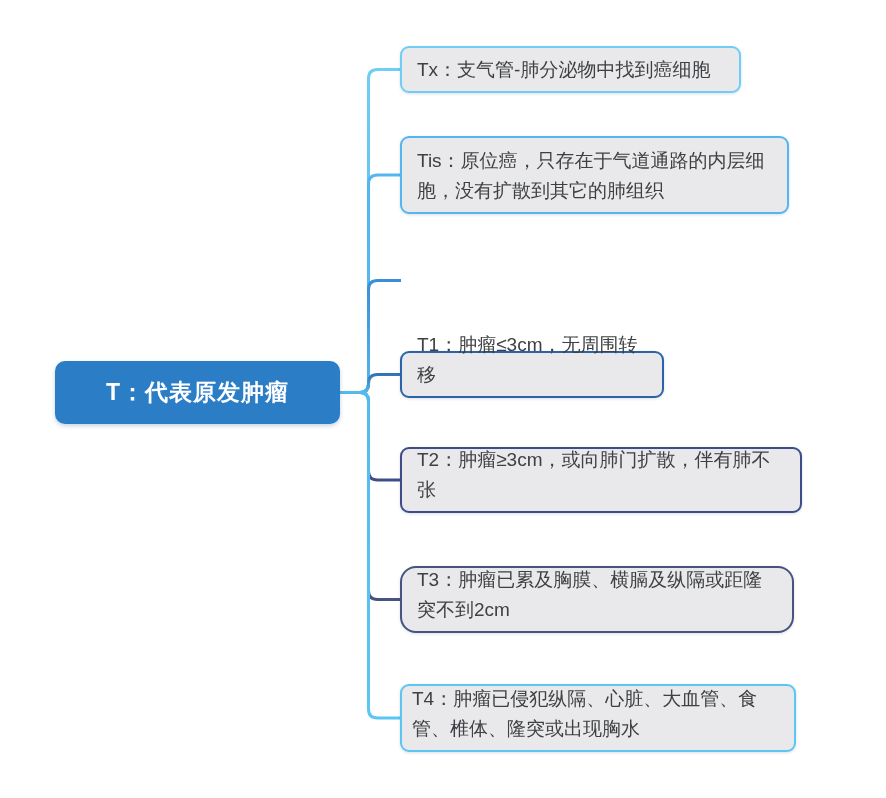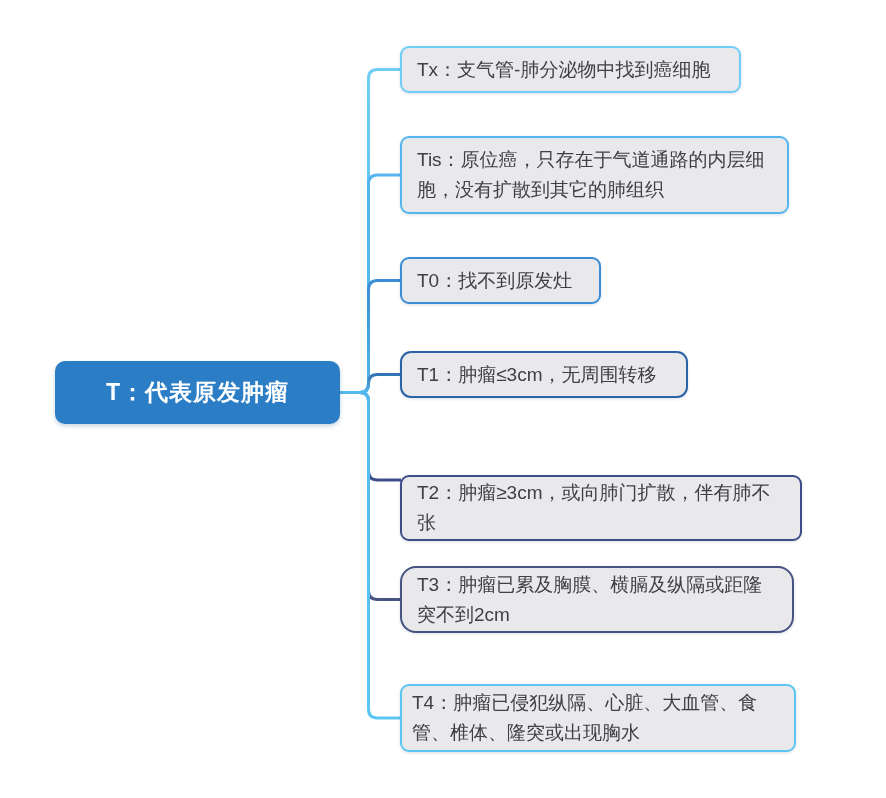--- a/index.html
+++ b/index.html
@@ -20,21 +20,21 @@
     width: 886px; height: 798px;
     pointer-events: none;
   }
   .node {
     position: absolute;
     box-sizing: border-box;
     background: #e9e9eb;
     border: 2px solid #999;
     border-radius: 9px;
     display: flex;
-    align-items: center;
+    align-items: flex-end;
     padding: 6px 15px;
     font-size: 19px;
     line-height: 30px;
     color: #3f4043;
     box-shadow: 0 1px 3px rgba(60,80,120,0.18);
     cursor: default;
   }
   .node-root {
     position: absolute;
     left: 55px; top: 361px;
@@ -47,22 +47,22 @@
     font-size: 23px;
     font-weight: bold;
     color: #ffffff;
     letter-spacing: 1px;
     box-shadow: 0 2px 4px rgba(30,80,140,0.25);
     cursor: default;
   }
   .node-tx  { left: 400px; top: 46px;  width: 341px; height: 47px; }
   .node-tis { left: 400px; top: 136px; width: 389px; height: 78px; }
   .node-t0  { left: 400px; top: 257px; width: 201px; height: 47px; }
-  .node-t1  { left: 400px; top: 351px; width: 288px; height: 47px; border-radius: 11px; }
-  .node-t2  { left: 400px; top: 447px; width: 402px; height: 66px; margin-top: 28px; }
+  .node-t1  { left: 400px; top: 351px; width: 264px; height: 47px; }
+  .node-t2  { left: 400px; top: 447px; width: 402px; height: 66px; }
   .node-t3  { left: 400px; top: 566px; width: 394px; height: 67px; }
   .node-t4  { left: 400px; top: 684px; width: 396px; height: 68px; padding-left: 10px; }
 </style>
 </head>
 <body>
 
 <div class="canvas">
 
   <svg class="connectors" viewBox="0 0 886 798" xmlns="http://www.w3.org/2000/svg">
     <defs>
@@ -109,23 +109,20 @@
   </div>
 
   <div class="node node-tx" style="border-color: rgb(111, 205, 246);">
     <span>Tx：支气管-肺分泌物中找到癌细胞</span>
   </div>
 
   <div class="node node-tis" style="border-color: rgb(85, 182, 239);">
     <span>Tis：原位癌，只存在于气道通路的内层细胞，没有扩散到其它的肺组织</span>
   </div>
 
-  <div class="node node-t0" style="border-color: rgb(58, 142, 214);">
-    <span>T0：找不到原发灶</span>
-  </div>
 
   <div class="node node-t1" style="border-color: rgb(43, 99, 168);">
     <span>T1：肿瘤≤3cm，无周围转移</span>
   </div>
 
   <div class="node node-t2" style="border-color: rgb(62, 77, 138);">
     <span>T2：肿瘤≥3cm，或向肺门扩散，伴有肺不张</span>
   </div>
 
   <div class="node node-t3" style="border-color: rgb(71, 83, 128); border-radius: 16px;">

